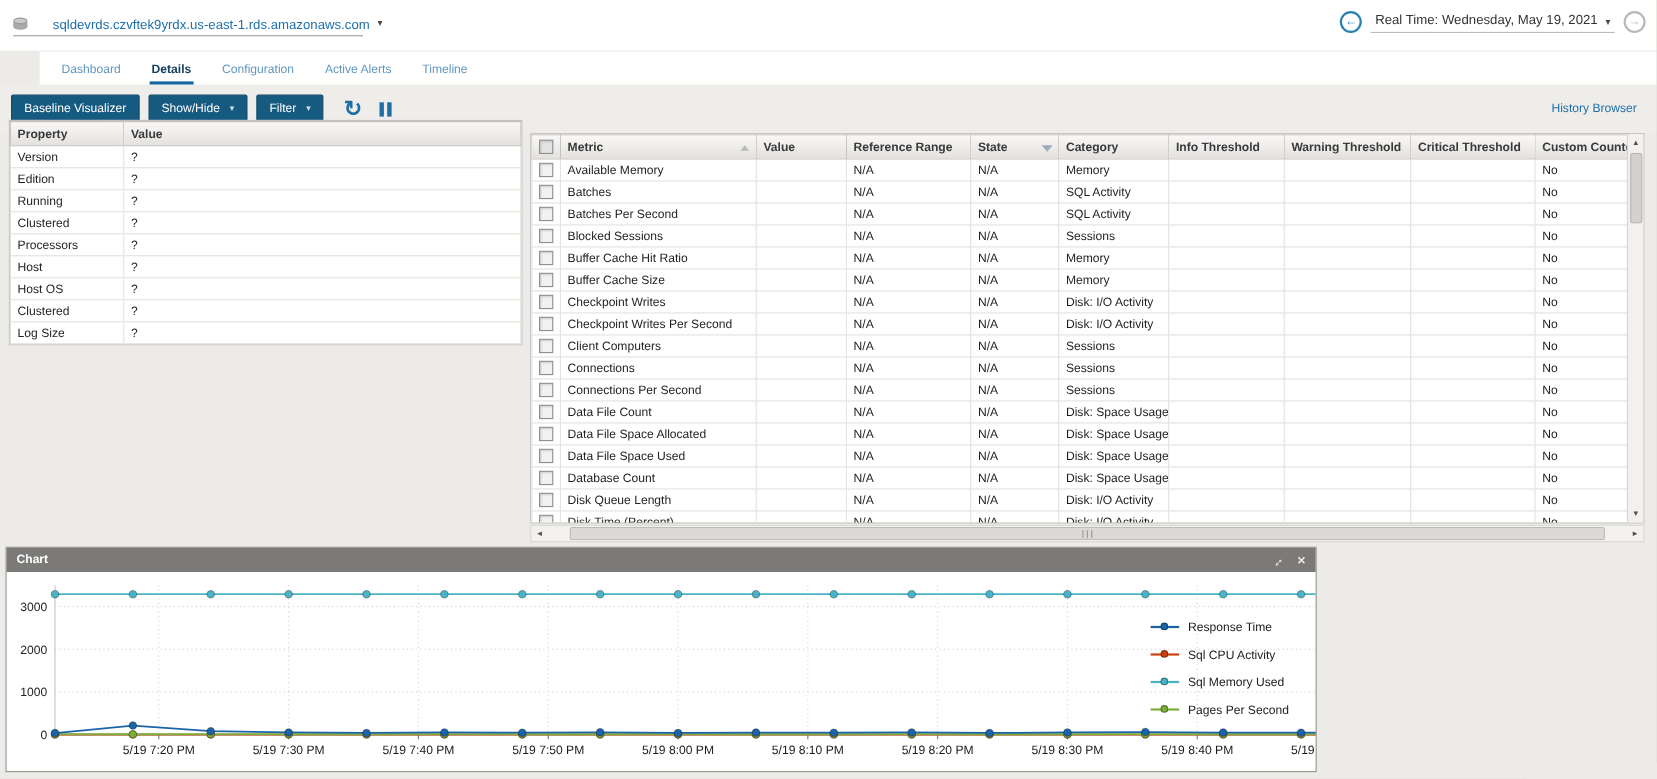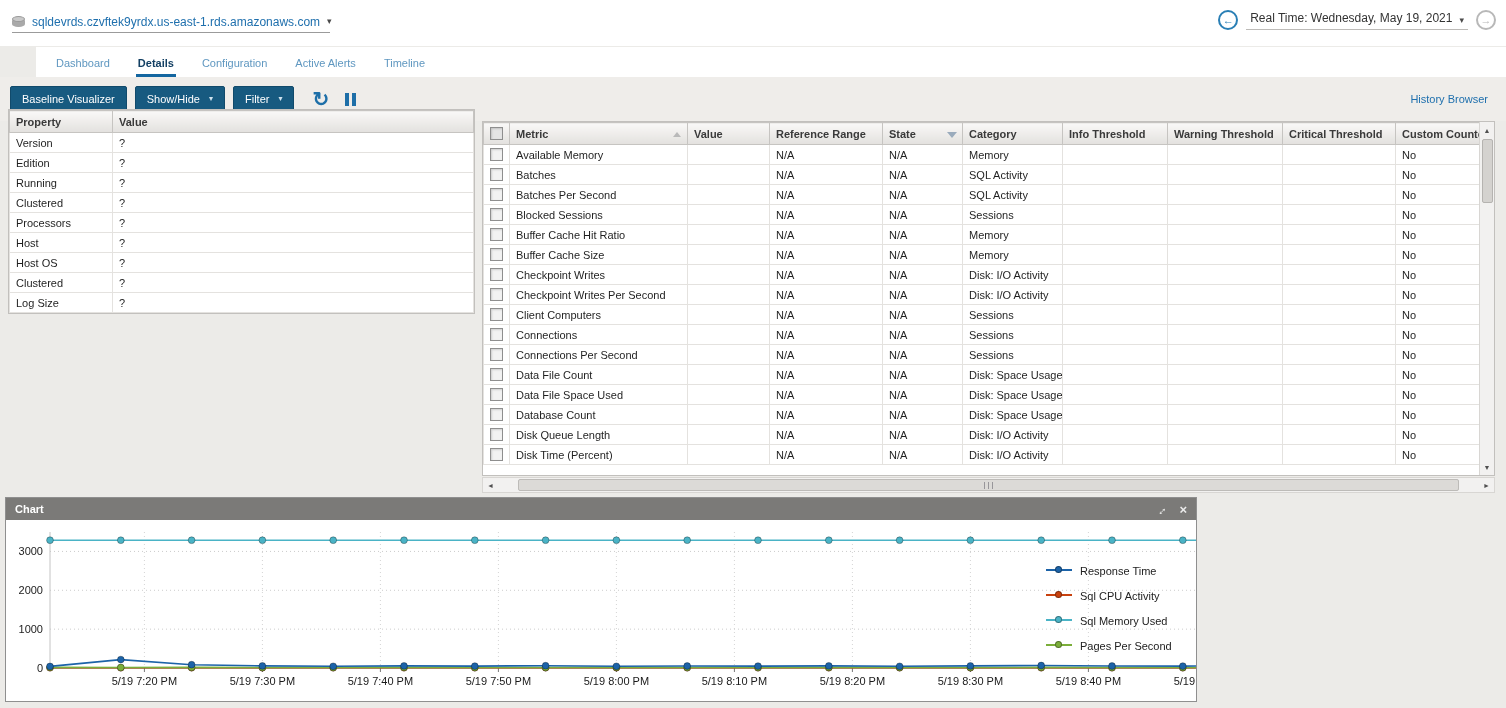--- a/index.html
+++ b/index.html
@@ -7,21 +7,21 @@
   body { font-family:"Liberation Sans", sans-serif; }
   .app { position:relative; width:1506px; height:708px; background:#ecebe8; overflow:hidden; }
 
   
   .topbar { position:absolute; top:0; left:0; width:100%; height:46px; background:#ffffff; }
   .server-select { position:absolute; left:12px; top:11px; width:318px; height:22px; display:flex; align-items:center; gap:7px; border-bottom:1px solid #9b9b9b; cursor:pointer; }
   .db-icon { position:relative; width:13px; height:14px; flex:0 0 auto; }
   .db-icon i { display:block; position:absolute; }
   .db-icon .cyl { top:3px; left:0; width:13px; height:9px; background:#a9a9a9; border-radius:6px/3px; }
   .db-icon .cap { top:1px; left:0; width:13px; height:6px; background:#c9c9c9; border-radius:50%; border:1px solid #9a9a9a; }
-  .server-name { color:#1e6fad; font-size:12px; white-space:nowrap; }
+  .server-name { color:#1e6fad; font-size:12px; white-space:nowrap;margin-left:16px; }
   .chev { color:#4a4a4a; font-size:9px; line-height:1; }
   .server-select .chev { margin-left:auto; margin-right:4px; }
 
   .realtime { position:absolute; right:10px; top:10px; display:flex; align-items:center; gap:8px; }
   .circle-btn { width:20px; height:20px; border-radius:50%; border:2px solid #2a7fb5; color:#2a7fb5; display:flex; align-items:center; justify-content:center; font-size:11px; line-height:1; cursor:pointer; background:#fff; }
   .circle-btn.disabled { border-color:#b8b8b8; color:#b8b8b8; }
   .realtime-mid { display:flex; align-items:flex-end; gap:7px; border-bottom:1px solid #bdbbb8; padding:0 4px 4px 4px; cursor:pointer; }
   .realtime-label { font-size:12px; color:#333; white-space:nowrap; }
 
   
@@ -375,20 +375,34 @@
             <td></td>
             <td></td>
             <td></td>
             <td>No</td>
           </tr>
           <tr>
             <td class="cb-cell">
               <div class="cb"></div>
             </td>
             <td>Data File Count</td>
+            <td></td>
+            <td>N/A</td>
+            <td>N/A</td>
+            <td>Disk: Space Usage</td>
+            <td></td>
+            <td></td>
+            <td></td>
+            <td>No</td>
+          </tr>
+          <tr>
+            <td class="cb-cell">
+              <div class="cb"></div>
+            </td>
+            <td>Data File Space Allocated</td>
             <td></td>
             <td>N/A</td>
             <td>N/A</td>
             <td>Disk: Space Usage</td>
             <td></td>
             <td></td>
             <td></td>
             <td>No</td>
           </tr>
           <tr>

